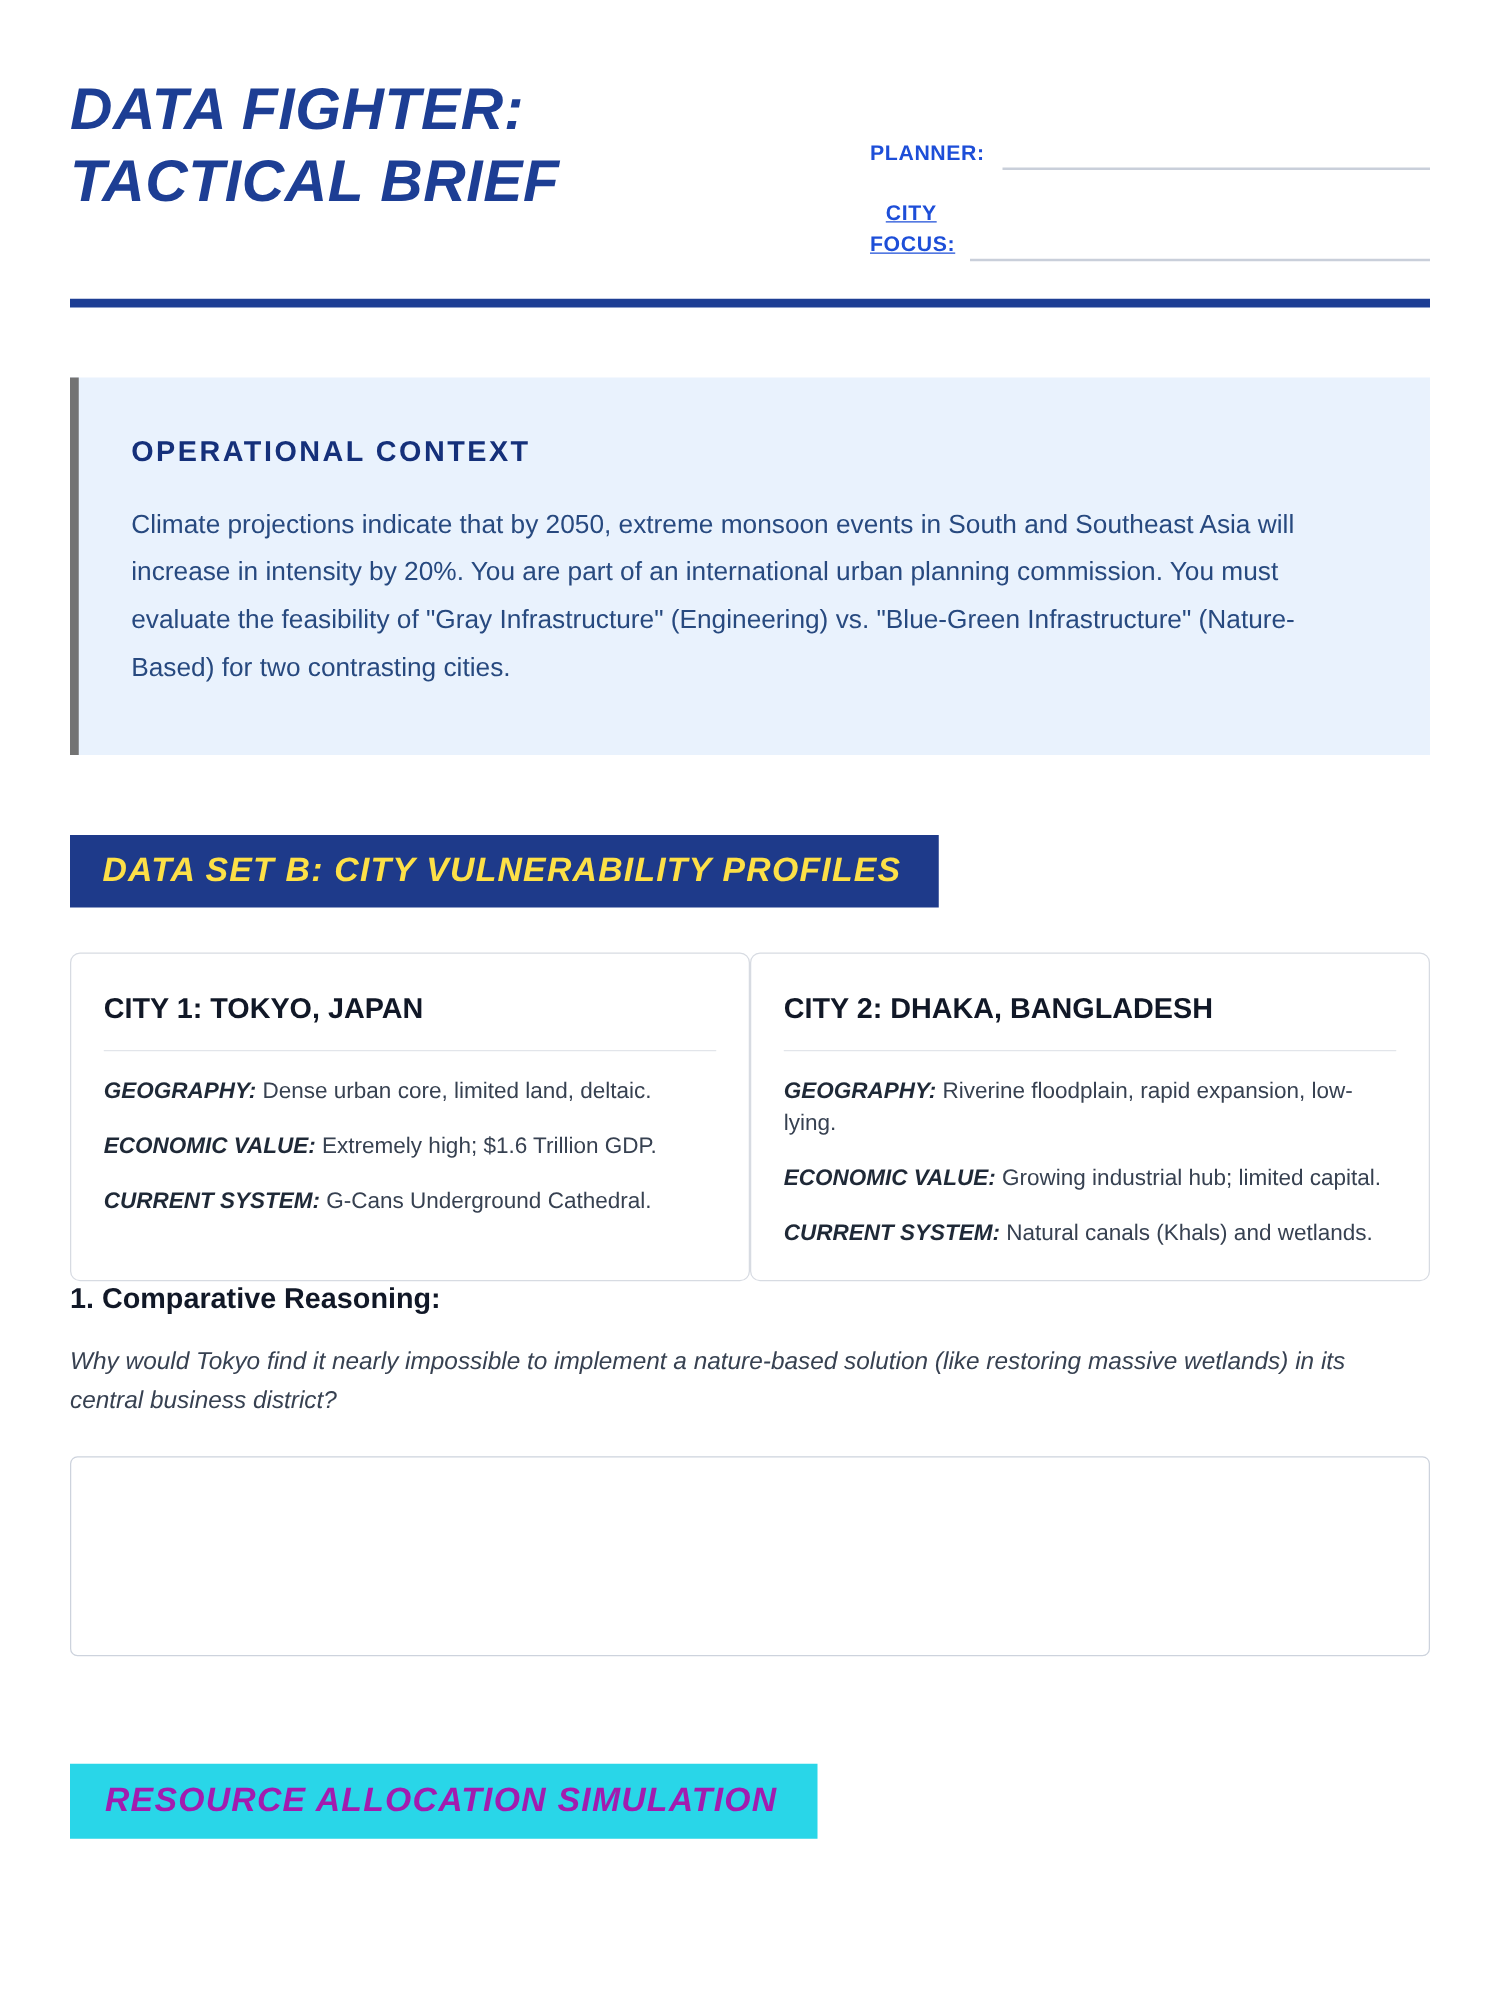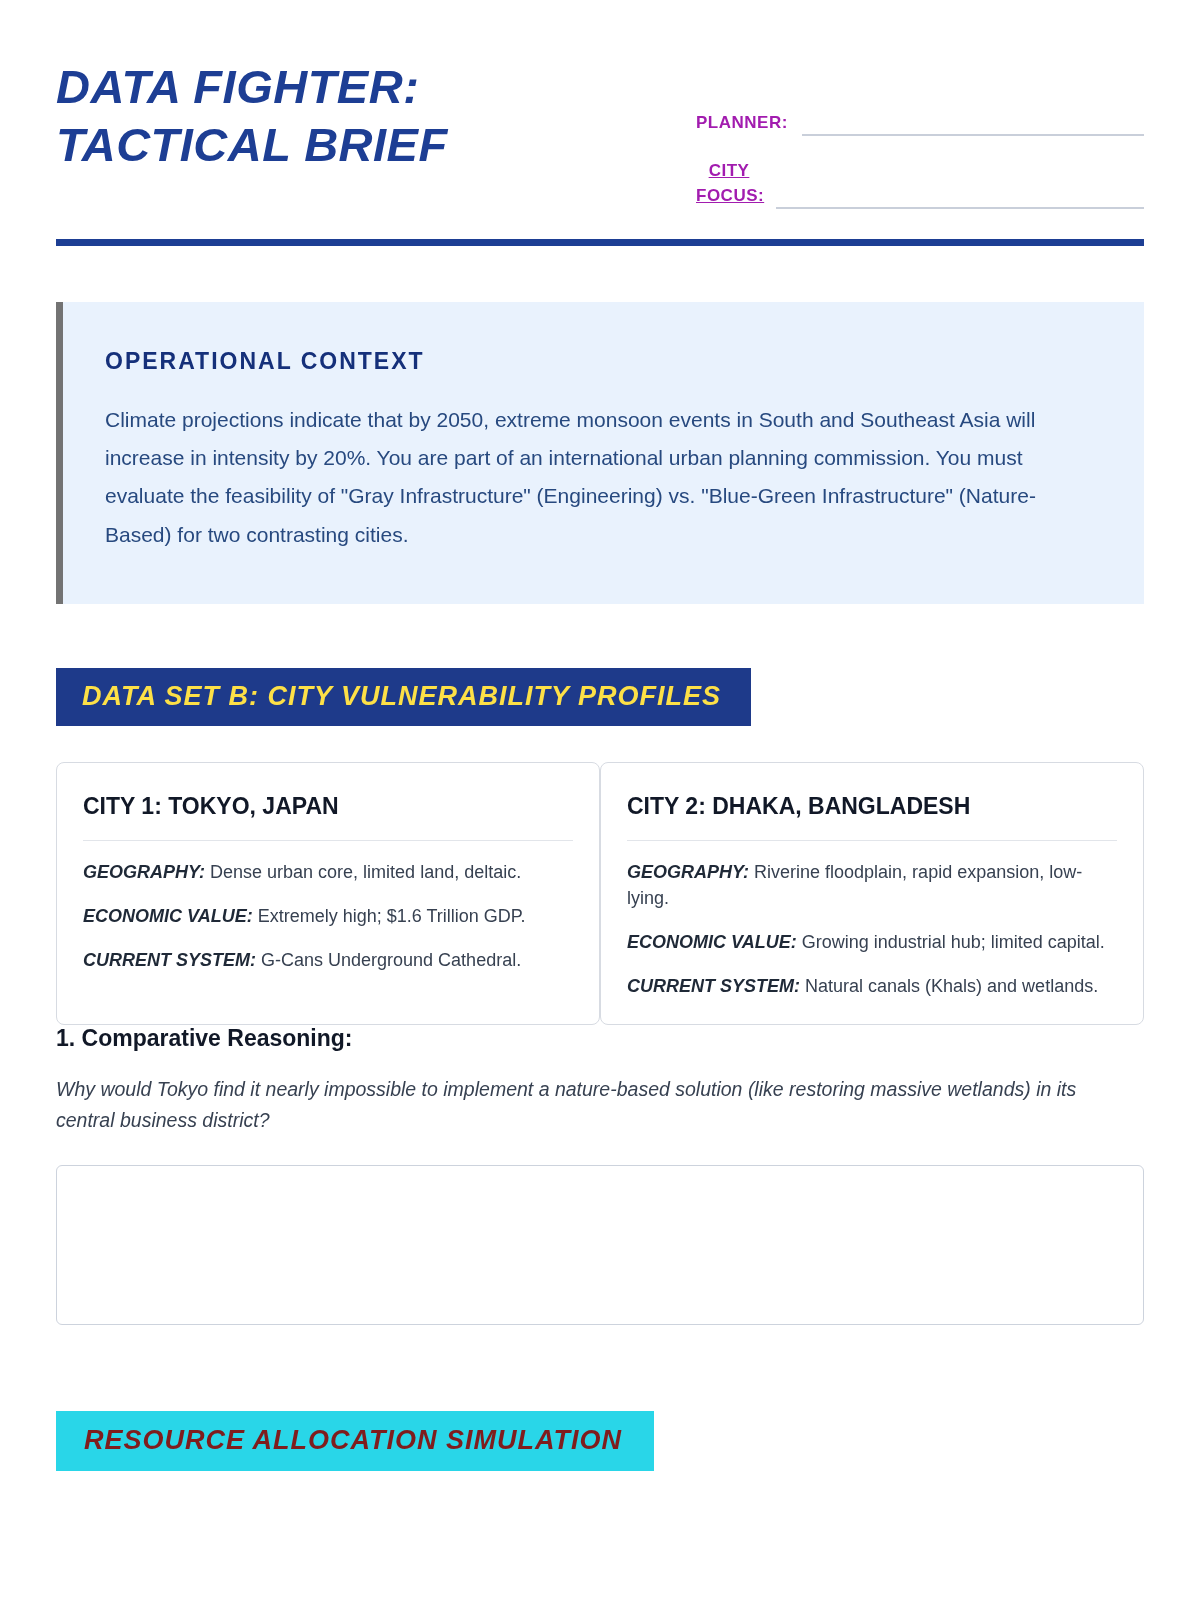--- a/index.html
+++ b/index.html
@@ -19,21 +19,21 @@
   }
   .title span { display:block; }
   .subtitle {
     margin-top:16px; font-size:24px; font-weight:700; font-style:italic;
     color:#2e6fe0;
   }
   .header-right { width:448px; margin-top:52px; }
   .field-row { display:flex; align-items:flex-end; gap:14px; }
   .field-row + .field-row { margin-top:22px; }
   .field-label {
-    color:#a21caf; font-weight:700; font-size:17px; letter-spacing:0.5px;
+    color:#1d4ed8; font-weight:700; font-size:17px; letter-spacing:0.5px;
     line-height:1.5; white-space:pre-line;
   }
   .field-label.narrow { display:inline-block; width:66px; text-align:center;text-decoration:underline; }
   .write-line { flex:1; border-bottom:2px solid #c9cfda; height:24px; }
 
   .divider { margin-top:30px; height:7px; background:#1d3e94; }
 
   
   .context-box {
     margin-top:56px; background:#e9f2fd; border-left:7px solid #737373;
@@ -46,21 +46,21 @@
     margin-top:26px; font-size:21px; line-height:1.83; color:#27497f;
   }
 
   
   .banner-navy {
     margin-top:64px; display:inline-block; background:#1e3a8a; color:#fde047;
     font-style:italic; font-weight:800; font-size:27px; letter-spacing:1px;
     padding:13px 30px 14px 26px;
   }
   .banner-cyan {
-    margin-top:86px; display:inline-block; background:#29d6e8; color:#7f1d1d;
+    margin-top:86px; display:inline-block; background:#29d6e8; color:#a21caf;
     font-style:italic; font-weight:800; font-size:27px; letter-spacing:1px;
     padding:14px 32px 15px 28px;
   }
 
   
   .cards { margin-top:36px; display:grid; grid-template-columns:1fr 1fr; }
   .card {
     border:1px solid #d7dbe2; border-radius:8px; padding:30px 26px 24px 26px;
     background:#ffffff;
   }

